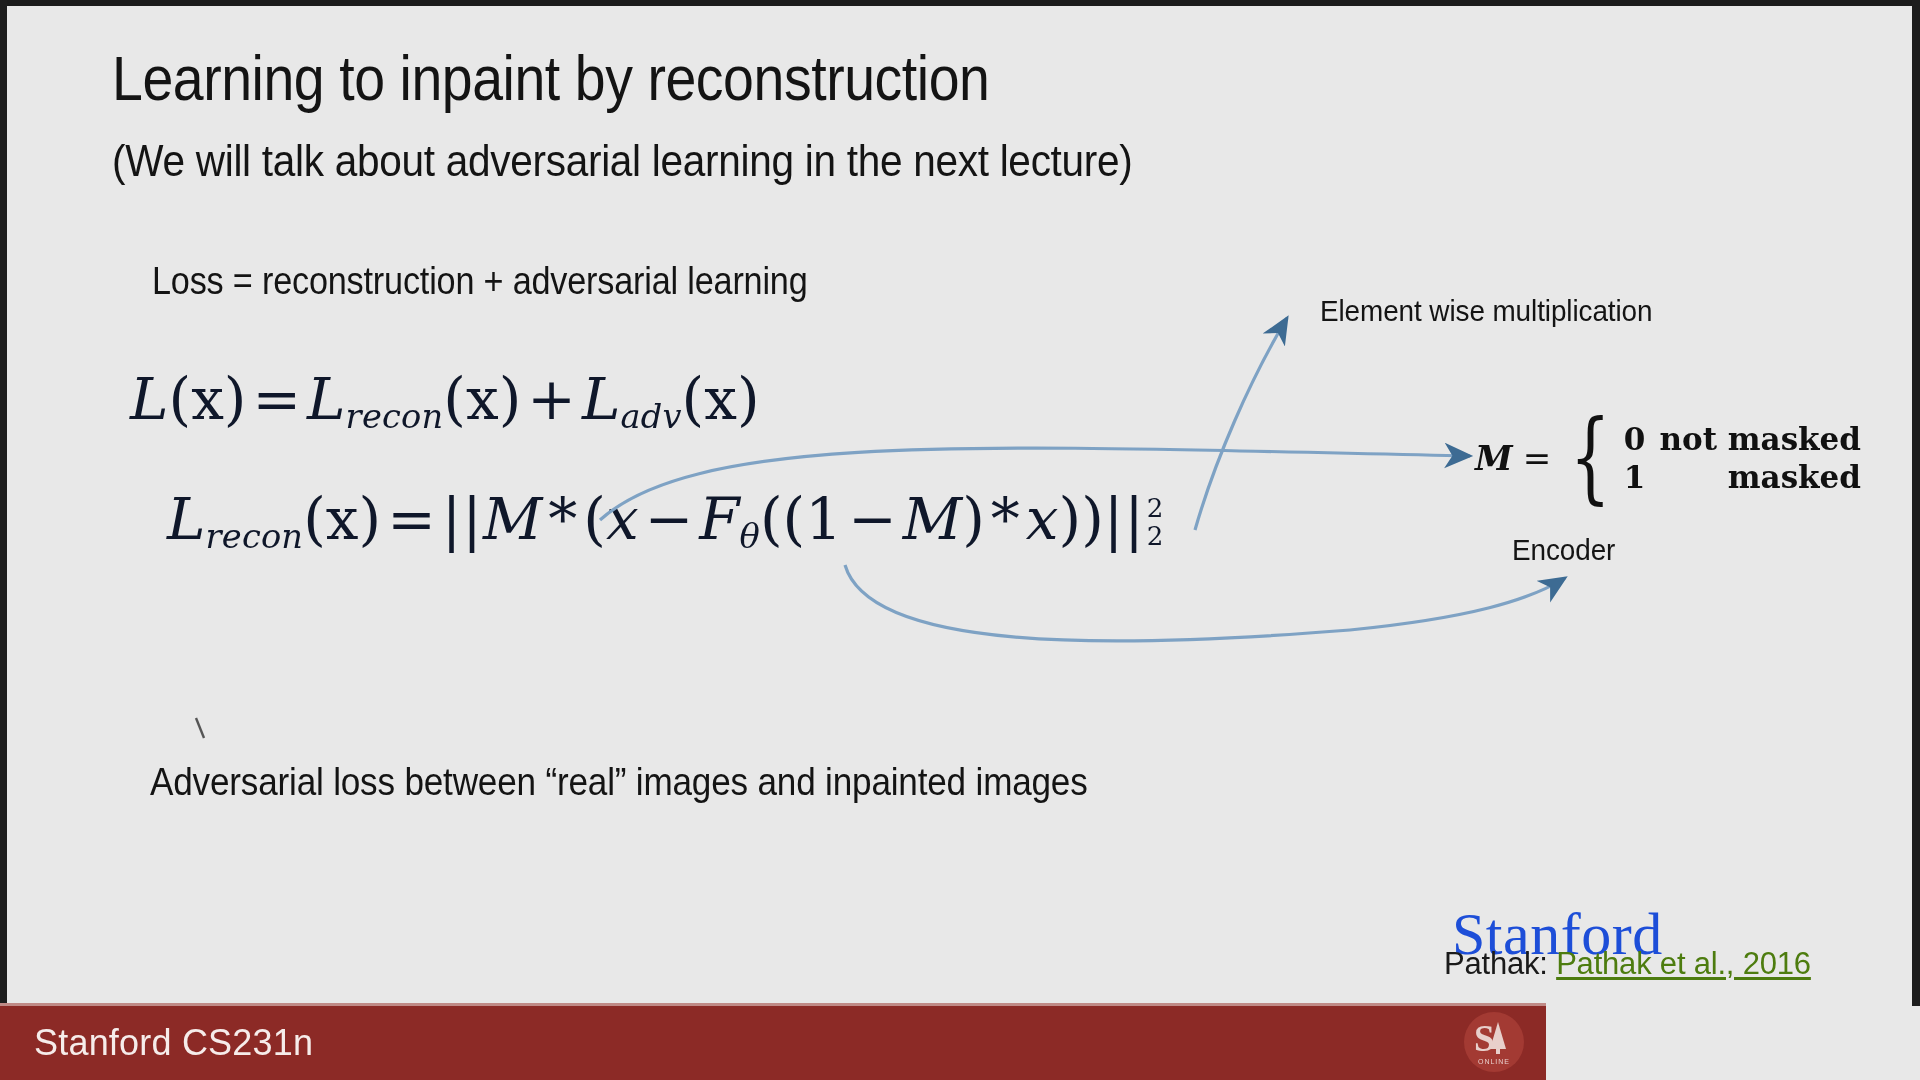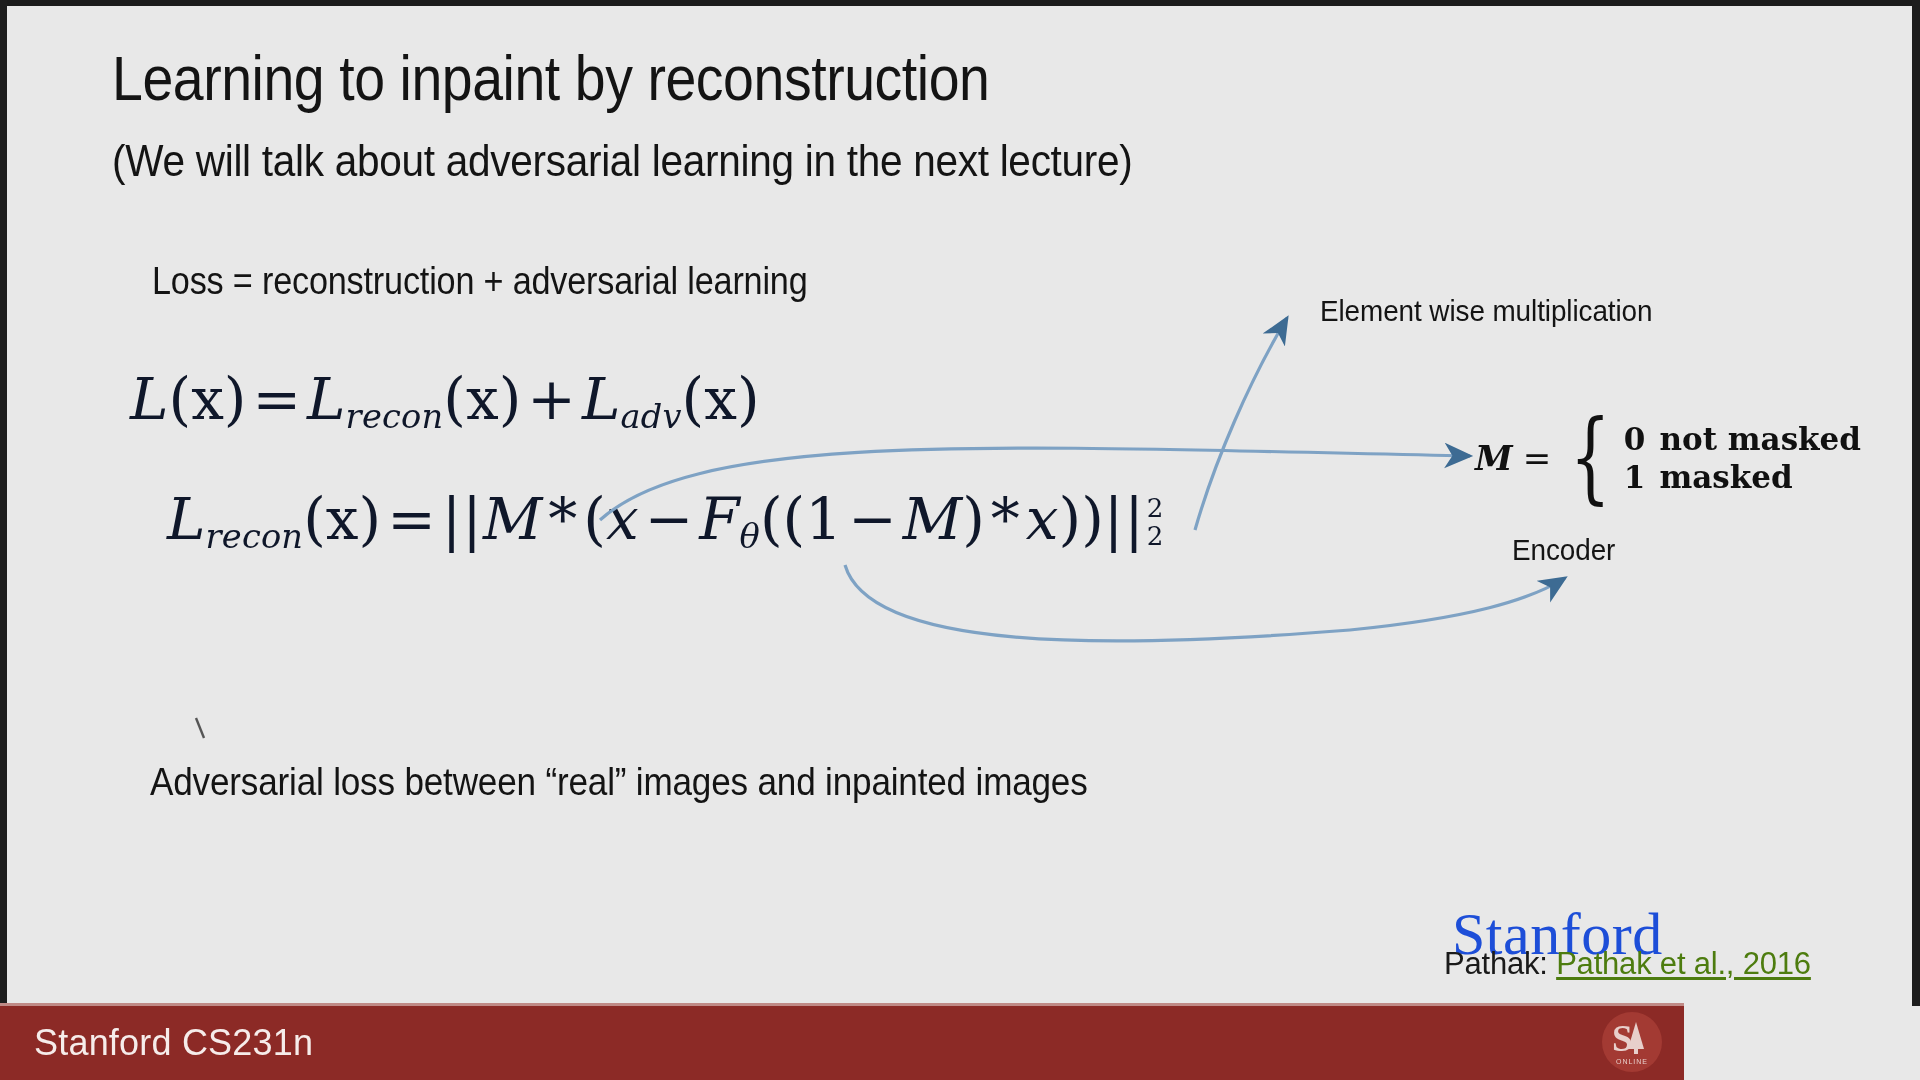--- a/index.html
+++ b/index.html
@@ -175,21 +175,21 @@
     border-collapse: collapse;
     font-size: 31px;
   }
   .mdef td {
     padding: 1px 0;
     font-style: normal;
     font-weight: bold;
     white-space: nowrap;
   }
   .mdef td.num { padding-right: 14px; }
-  .mdef td.lbl-right { text-align: left; width: 100%; }
+  .mdef td.lbl-right { text-align: right; width: 100%; }
 
   
   .arrows {
     position: absolute;
     left: 0; top: 0;
     width: 1920px; height: 1080px;
     pointer-events: none;
   }
 
   
@@ -229,21 +229,21 @@
     color: #4d7c0f;
     text-decoration: underline;
     text-underline-offset: 3px;
   }
 
   
   .footer {
     position: absolute;
     left: 0;
     bottom: 0;
-    width: 1684px;
+    width: 1546px;
     height: 74px;
     background: #8c2a26;
     border-top: 3px solid #c08a86;
   }
   .footer-title {
     position: absolute;
     left: 34px;
     top: 16px;
     font-size: 36px;
     color: #f6ecea;

